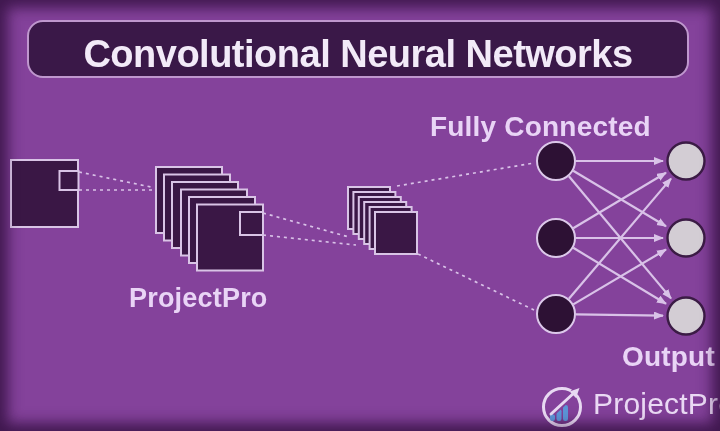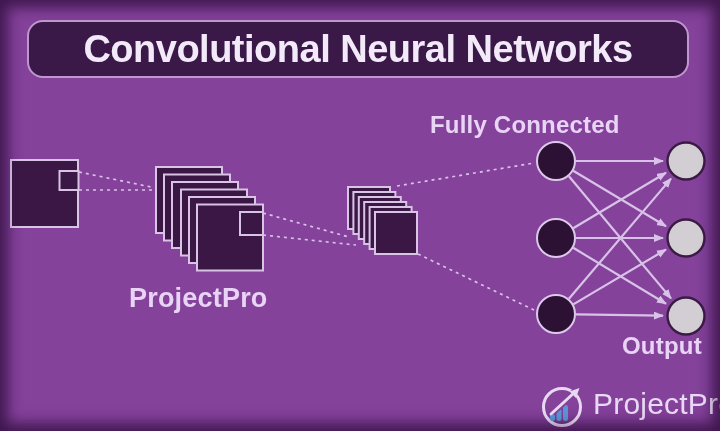--- a/index.html
+++ b/index.html
@@ -7,32 +7,32 @@
     position:relative;width:720px;height:431px;overflow:hidden;
     background:#84429b;
     font-family:"Liberation Sans","DejaVu Sans",sans-serif;
     box-shadow:inset 0 0 16px 6px rgba(52,16,66,0.65);
   }
   .vignette{position:absolute;inset:0;pointer-events:none;
     box-shadow:inset 0 0 14px 5px rgba(48,14,60,0.55);}
   .banner{
     position:absolute;left:27px;top:20px;width:658px;height:54px;
     background:#3a1848;border:2px solid #bf97ce;border-radius:16px;
-    display:flex;align-items:center;justify-content:center;
+    display:flex;align-items:flex-end;justify-content:center;
   }
   .banner-title{
     color:#f2eaf8;font-size:38px;font-weight:bold;letter-spacing:-0.5px;
     white-space:nowrap;
   }
   svg.diagram{position:absolute;left:0;top:0;}
   .lbl{
     position:absolute;color:#e9d4f6;font-weight:bold;white-space:nowrap;
   }
   .lbl-big{font-size:27px;letter-spacing:0.2px;}
-  .lbl-med{font-size:24px;letter-spacing:0.2px;}
+  .lbl-med{font-size:28px;letter-spacing:0.2px;}
   .logo{
     position:absolute;left:539px;top:379px;display:flex;align-items:center;
   }
   .logo-text{
     color:#ead9f4;font-size:30px;font-weight:500;letter-spacing:0.2px;
     margin-left:4px;
   }
 </style>
 </head>
 <body>
@@ -103,21 +103,21 @@
 
     <g fill="#d3cdd4" stroke="#3b1b45" stroke-width="2.4">
       <circle cx="686" cy="161" r="18.5"></circle>
       <circle cx="686" cy="238" r="18.5"></circle>
       <circle cx="686" cy="316" r="18.5"></circle>
     </g>
   </svg>
 
   <div class="lbl lbl-big" style="left:129px;top:283px;">ProjectPro</div>
   <div class="lbl lbl-med" style="left:430px;top:111px;">Fully Connected</div>
-  <div class="lbl lbl-med" style="left:622px;top:332px;text-align:center;">Output</div>
+  <div class="lbl lbl-med" style="left:622px;top:341px;text-align:center;">Output</div>
 
   <div class="logo">
     <svg width="50" height="50" viewBox="0 0 50 50">
       <circle cx="23" cy="28" r="18.5" fill="none" stroke="#e8d9f2" stroke-width="3"></circle>
       <g fill="#5b94d6">
         <rect x="11" y="34" width="5" height="8" rx="2.2"></rect>
         <rect x="17.5" y="30" width="5" height="12" rx="2.2"></rect>
         <rect x="24" y="26" width="5" height="16" rx="2.2"></rect>
       </g>
 

